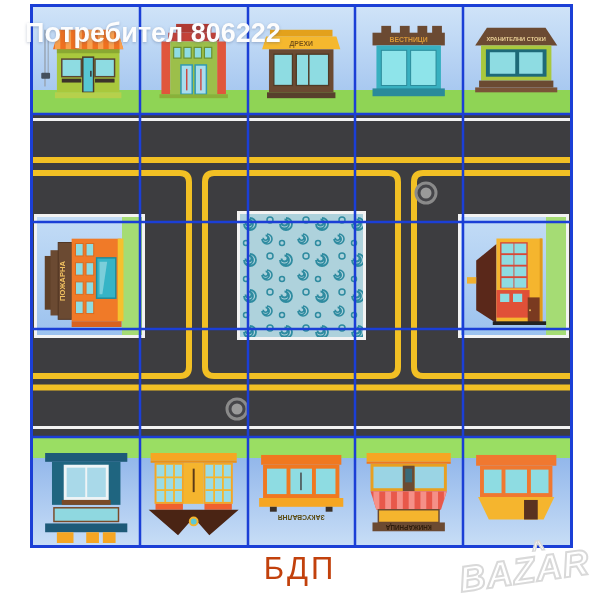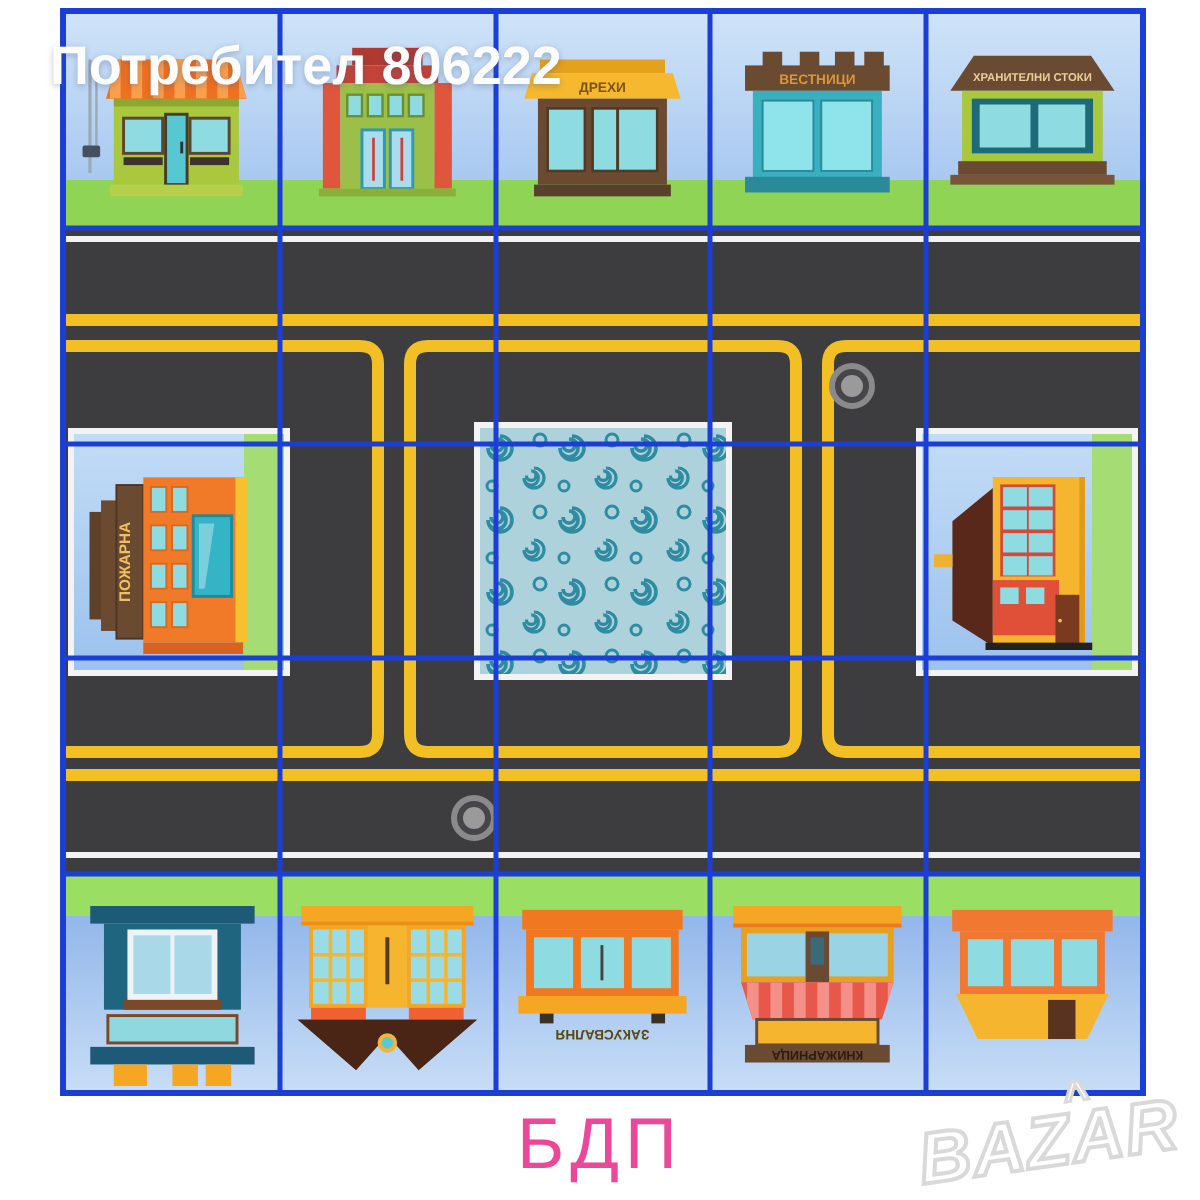--- a/index.html
+++ b/index.html
@@ -22,21 +22,21 @@
   .b-top{bottom:8px;height:86px;}
   .b-bot{top:16px;height:90px;}
   .framed{border:3px solid #f3f3f3;box-sizing:border-box;}
   .overlay{position:absolute;left:0;top:0;pointer-events:none;}
   .watermark{
     position:absolute;left:13px;top:18px;font-size:27px;font-weight:bold;
     color:#fdfdfd;text-shadow:0 1px 3px rgba(60,80,120,.35);white-space:nowrap;z-index:60;margin-left:12px;
   }
   .caption{
     position:absolute;left:50%;transform:translateX(-50%);top:551px;
-    font-size:36px;color:#ec4899;letter-spacing:3px;z-index:55;
+    font-size:31px;color:#c2410c;letter-spacing:3px;z-index:55;
   }
   .bazar{
     position:absolute;right:10px;top:550px;z-index:55;
     transform:rotate(-8deg);font-size:36px;font-weight:bold;font-style:italic;
     color:#ffffff;-webkit-text-stroke:2px #d9d9d9;letter-spacing:1px;
   }
   .bazar .caret{
     position:absolute;left:58%;top:-12px;font-size:22px;font-style:normal;
     color:#ffffff;-webkit-text-stroke:1.5px #d9d9d9;
   }

